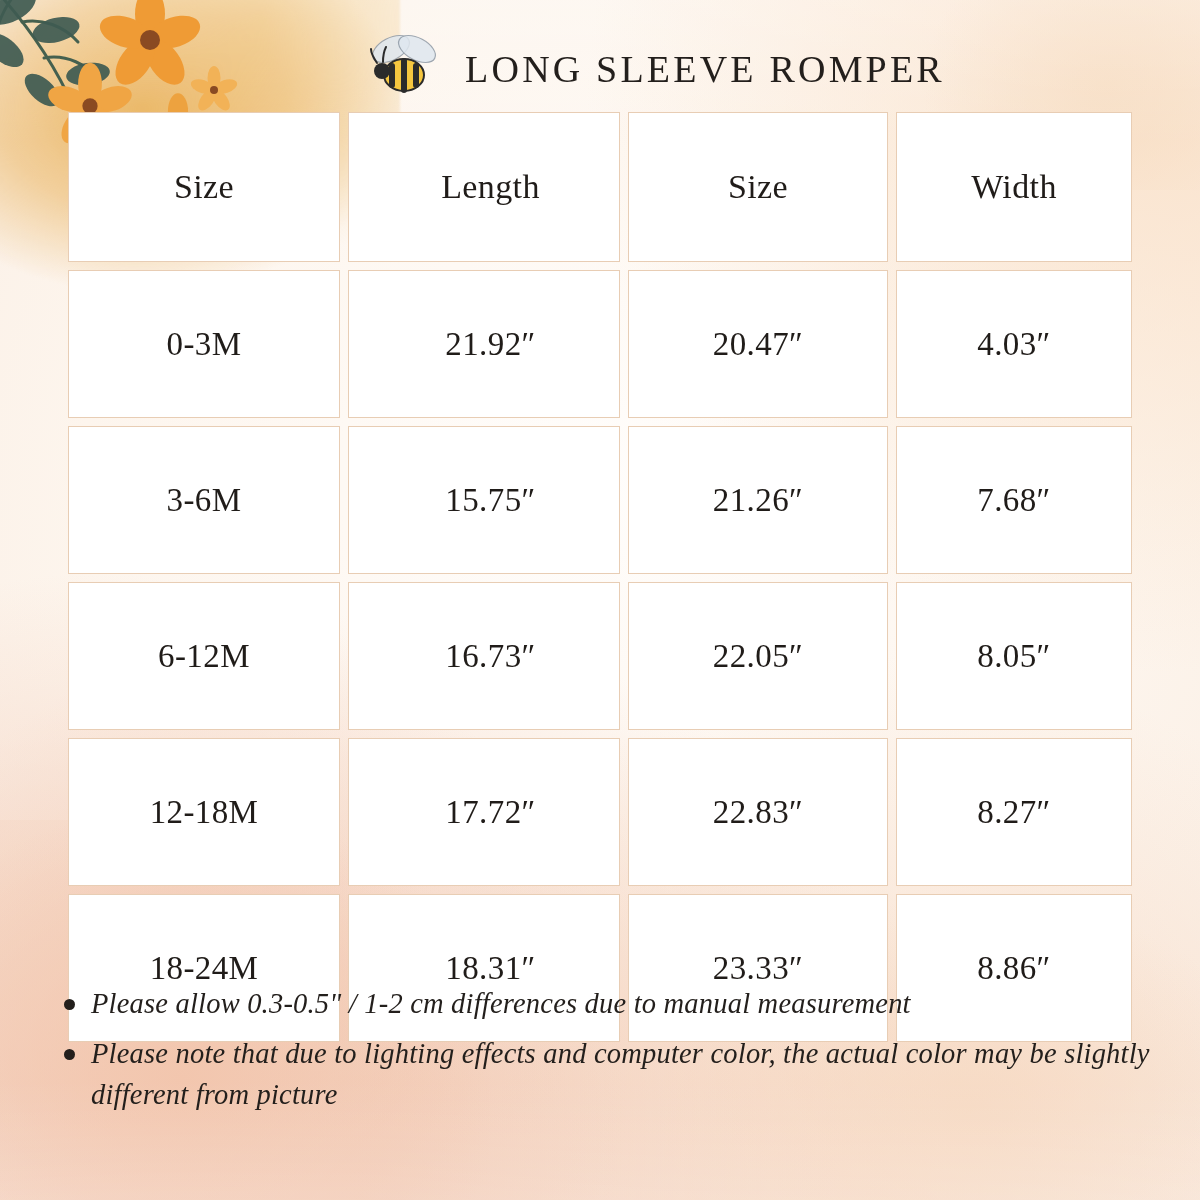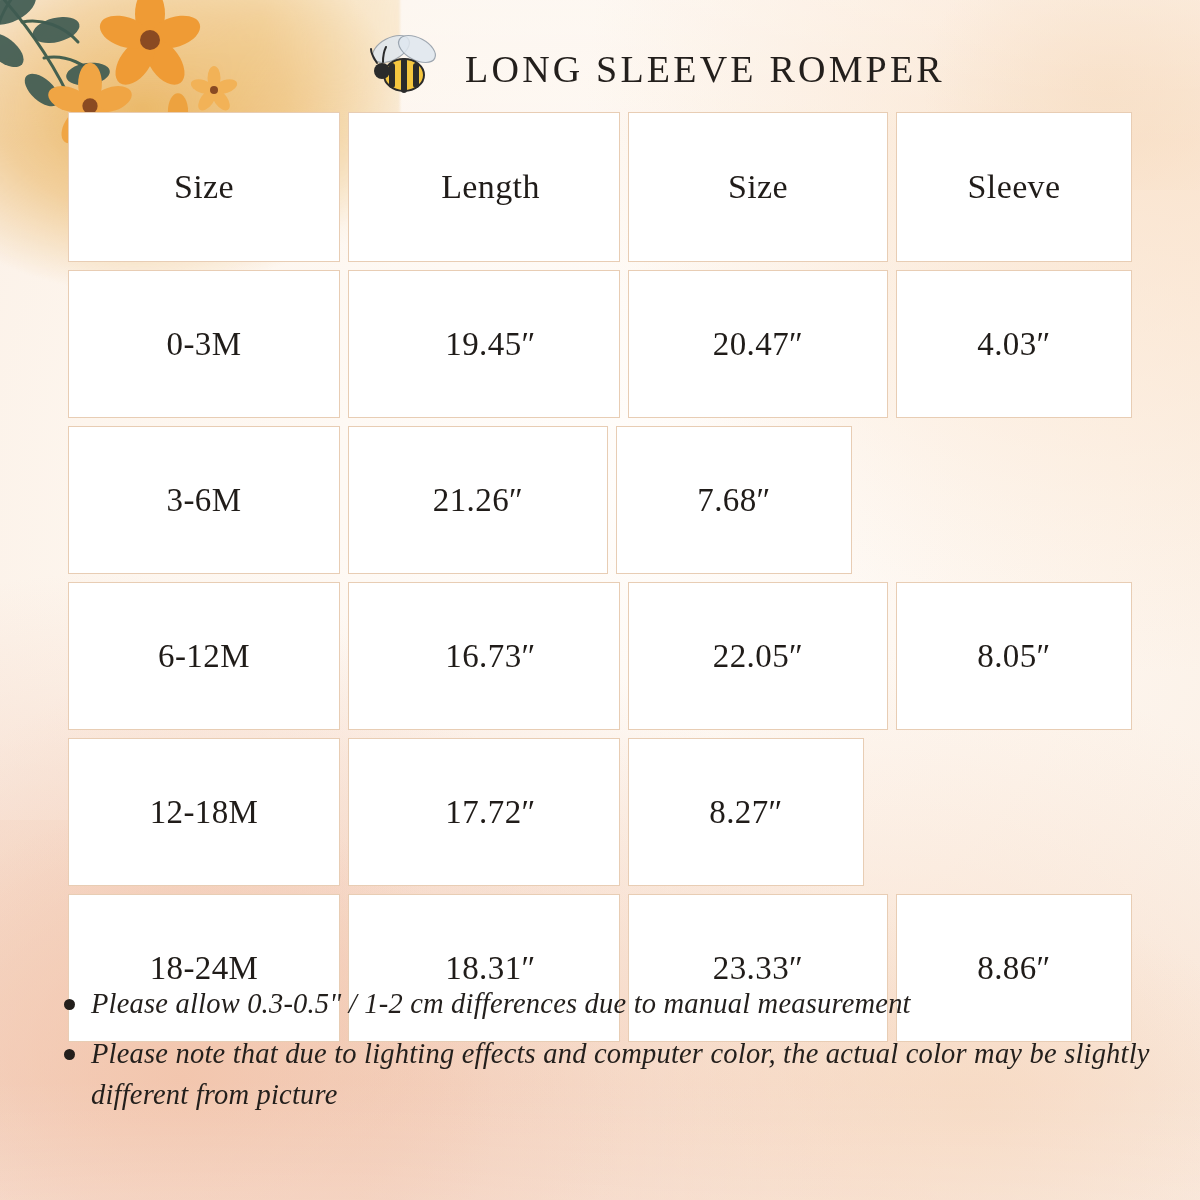--- a/index.html
+++ b/index.html
@@ -258,46 +258,48 @@
     </svg>
     <div class="title">LONG SLEEVE ROMPER</div>
   </div>
 
   <div class="table">
 
     <div class="row head">
       <div class="cell c0">Size</div>
       <div class="cell c1">Length</div>
       <div class="cell c2">Size</div>
-      <div class="cell c3">Sleeve</div>
+      <div class="cell c3">Width</div>
     </div>
 
     <div class="row">
       <div class="cell c0">0-3M</div>
-      <div class="cell c1">19.45″</div>
+      <div class="cell c1">21.92″</div>
       <div class="cell c2">20.47″</div>
       <div class="cell c3">4.03″</div>
     </div>
 
     <div class="row">
       <div class="cell c0">3-6M</div>
+      <div class="cell c1">15.75″</div>
       <div class="cell c2">21.26″</div>
       <div class="cell c3">7.68″</div>
     </div>
 
     <div class="row">
       <div class="cell c0">6-12M</div>
       <div class="cell c1">16.73″</div>
       <div class="cell c2">22.05″</div>
       <div class="cell c3">8.05″</div>
     </div>
 
     <div class="row">
       <div class="cell c0">12-18M</div>
       <div class="cell c1">17.72″</div>
+      <div class="cell c2">22.83″</div>
       <div class="cell c3">8.27″</div>
     </div>
 
     <div class="row">
       <div class="cell c0">18-24M</div>
       <div class="cell c1">18.31″</div>
       <div class="cell c2">23.33″</div>
       <div class="cell c3">8.86″</div>
     </div>
 

